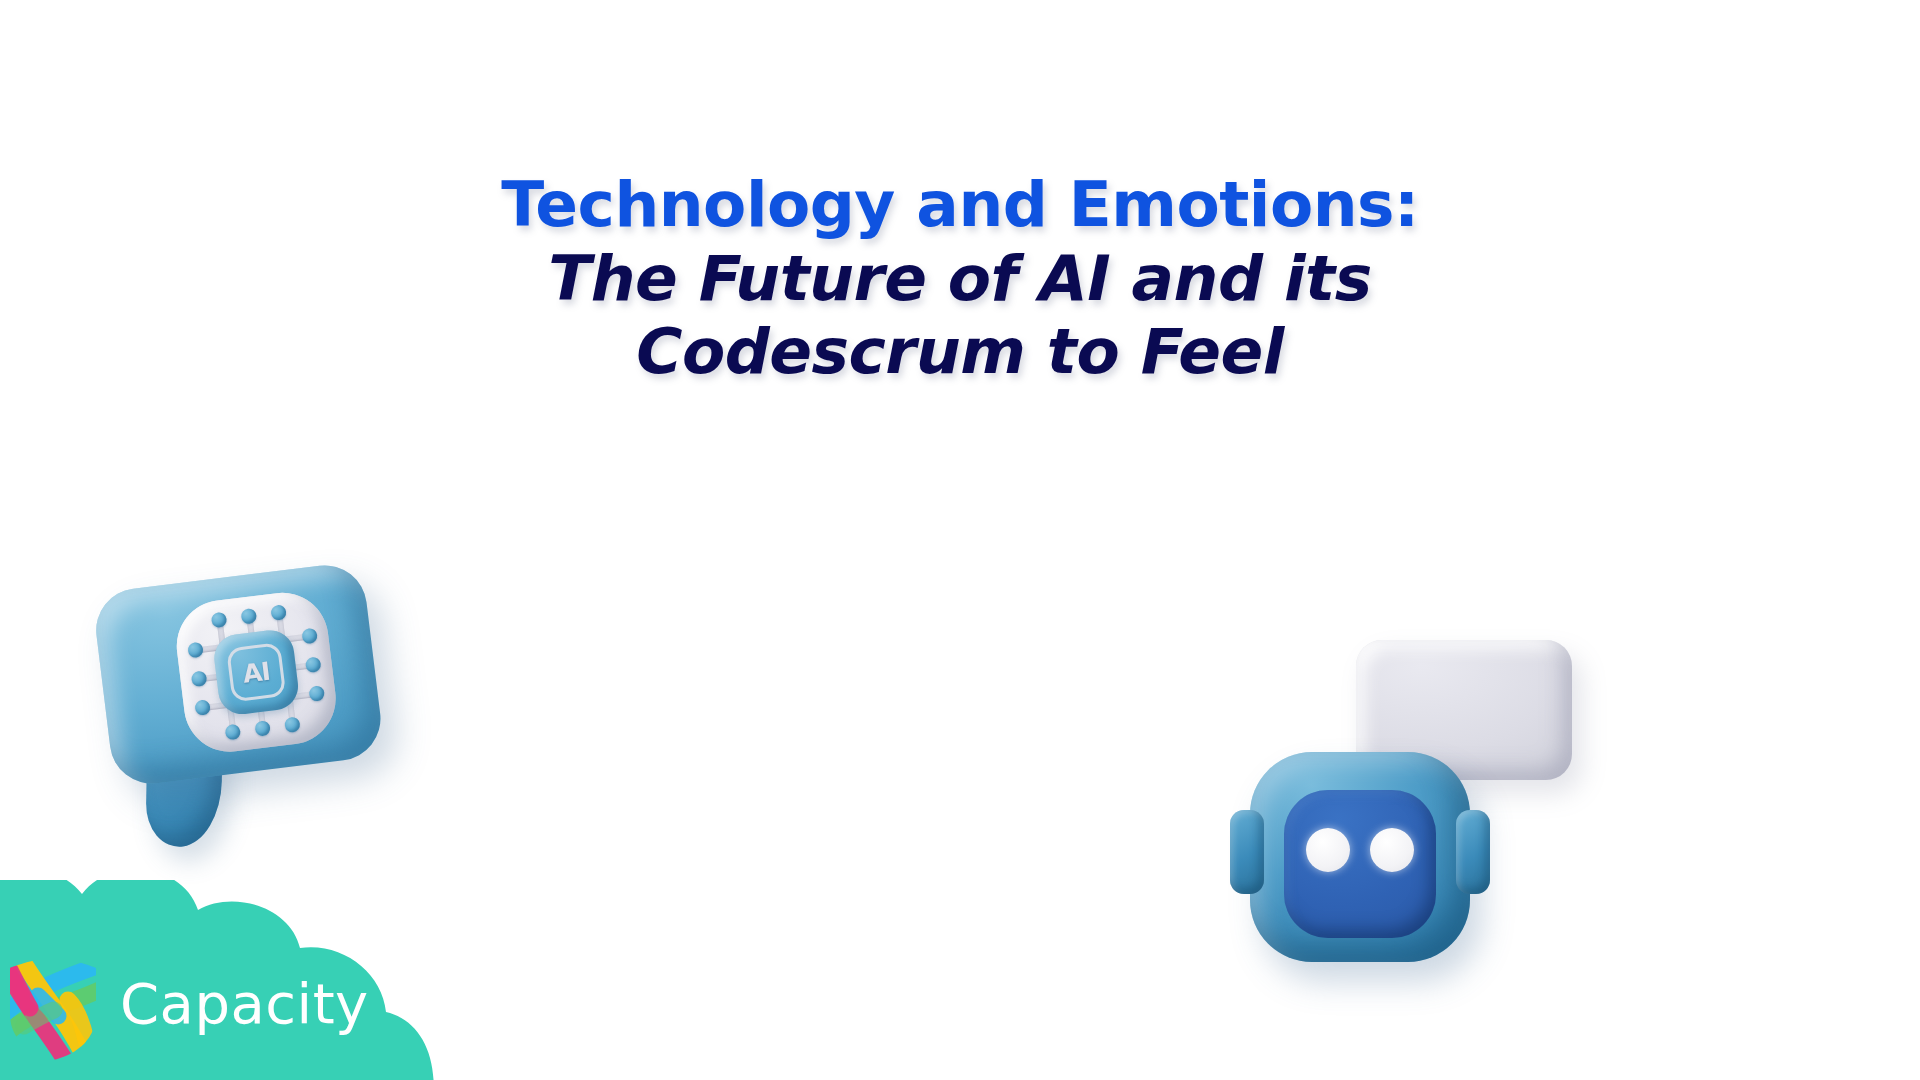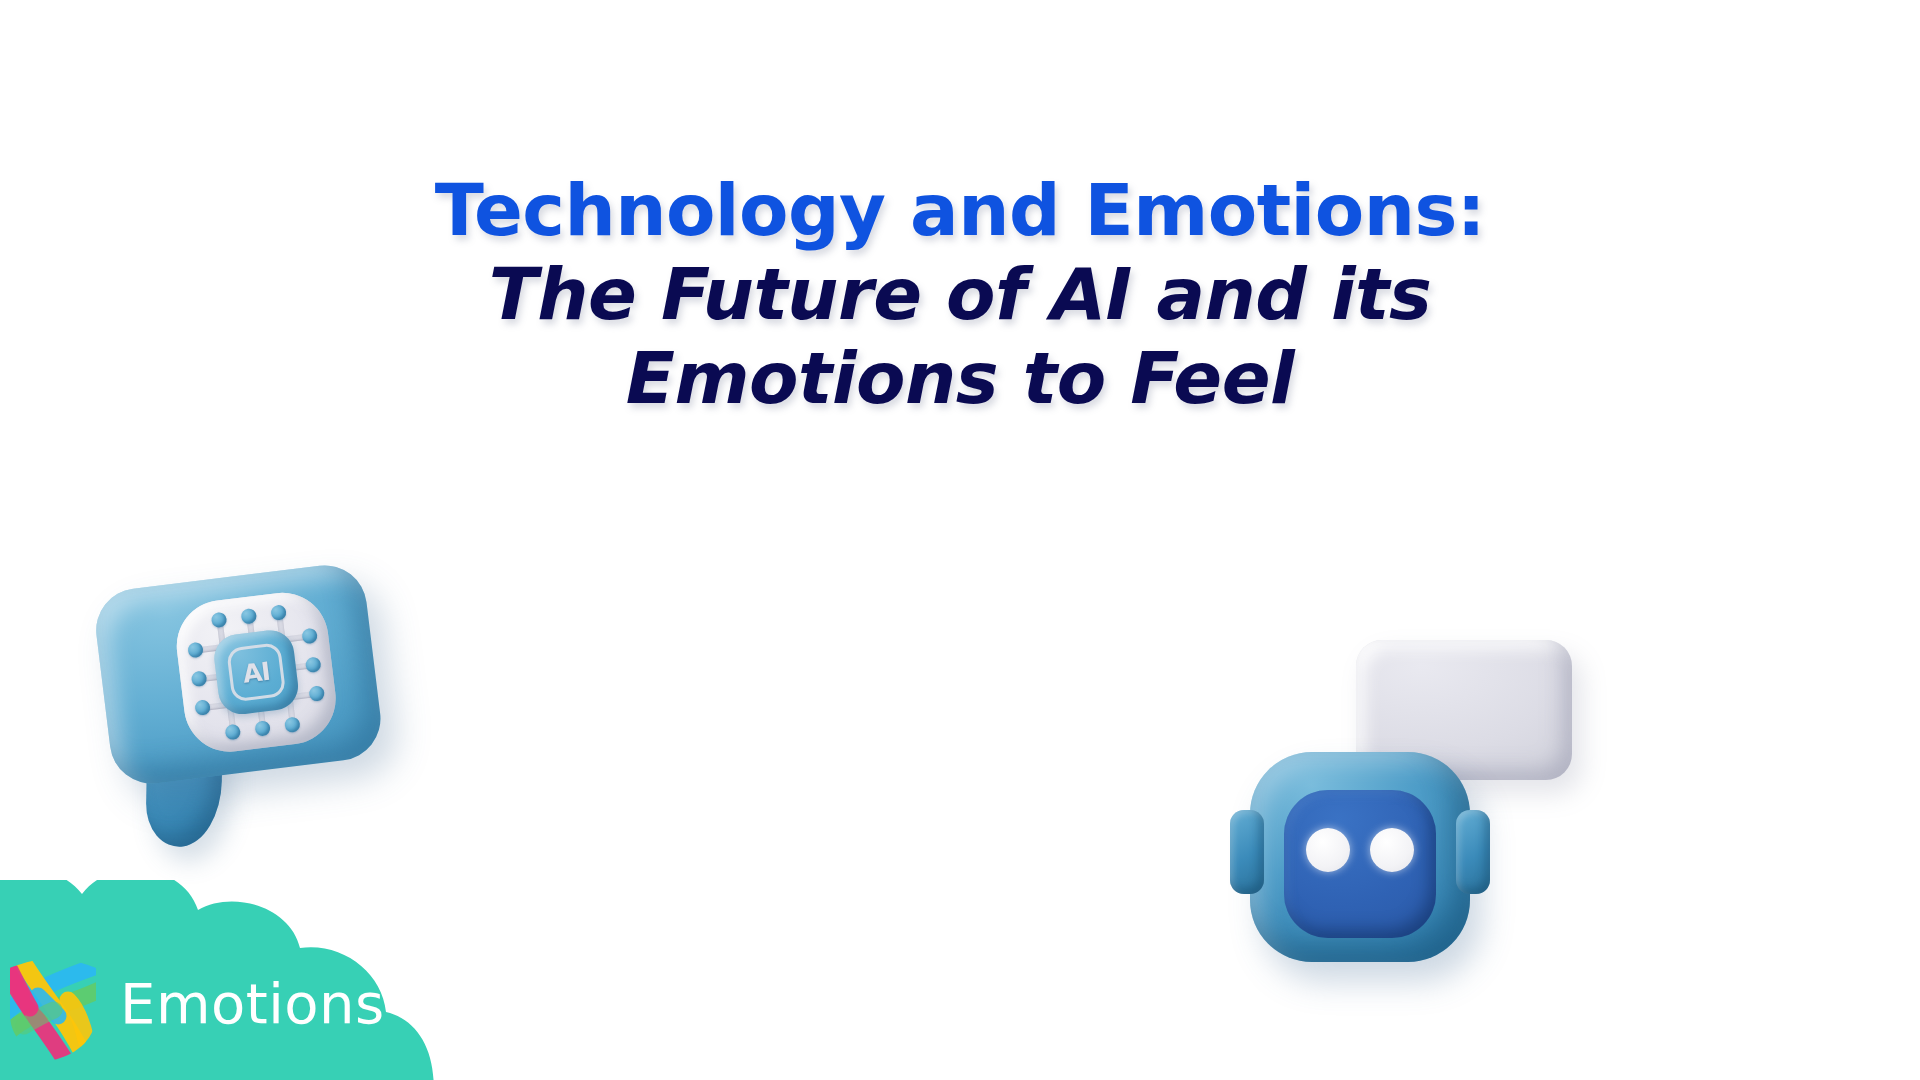--- a/index.html
+++ b/index.html
@@ -26,21 +26,21 @@
     top: 168px;
     width: 1920px;
     text-align: center;
     line-height: 1.17;
     letter-spacing: -0.5px;
   }
   .title-line {
     display: block;
     font-family: "DejaVu Sans", "Liberation Sans", sans-serif;
     font-weight: bold;
-    font-size: 72px;
+    font-size: 63px;
     text-shadow: 3px 5px 7px rgba(120,125,150,0.28);
     white-space: nowrap;
   }
   .title-line.accent { color: #0f53e0; }
   .title-line.dark   { color: #0a0a52; font-style: italic; }
 
   
   .ai-bubble-wrap {
     position: absolute;
     left: 108px;
@@ -256,21 +256,21 @@
   }
 </style>
 </head>
 <body>
 
 <div id="canvas">
 
   <div class="title-block">
     <span class="title-line accent">Technology and Emotions:</span>
     <span class="title-line dark">The Future of AI and its</span>
-    <span class="title-line dark">Emotions to Feel</span>
+    <span class="title-line dark">Codescrum to Feel</span>
   </div>
 
   <div class="ai-bubble-wrap">
     <div class="ai-bubble-tail"></div>
     <div class="ai-bubble-body">
       <div class="ai-chip-plate">
 
         <div class="chip-pin" style="left:43px; top:20px;  width:6px; height:30px;"></div>
         <div class="chip-pin" style="left:73px; top:20px;  width:6px; height:30px;"></div>
         <div class="chip-pin" style="left:103px;top:20px;  width:6px; height:30px;"></div>
@@ -352,16 +352,16 @@
 
         <path d="M -4 -6 C 10 40, 40 68, 66 112" stroke="#e8357d" stroke-width="17" fill="none" stroke-linecap="round" opacity="0.95"></path>
 
         <path d="M 34 40 C 42 48, 48 54, 54 60" stroke="#2bb8f0" stroke-width="17" fill="none" stroke-linecap="round" opacity="0.9"></path>
         <path d="M 20 70 C 30 64, 40 58, 50 54" stroke="#5ecb6e" stroke-width="17" fill="none" stroke-linecap="round" opacity="0.55"></path>
         <path d="M 64 44 C 72 52, 78 66, 82 84" stroke="#fdc50a" stroke-width="17" fill="none" stroke-linecap="round" opacity="0.9"></path>
         <path d="M 6 14 C 14 30, 20 42, 26 52" stroke="#e8357d" stroke-width="17" fill="none" stroke-linecap="round" opacity="0.95"></path>
       </g>
     </svg>
 
-    <div class="logo-word">Emotions</div>
+    <div class="logo-word">Capacity</div>
   </div>
 
 </div>
 
 </body></html>

